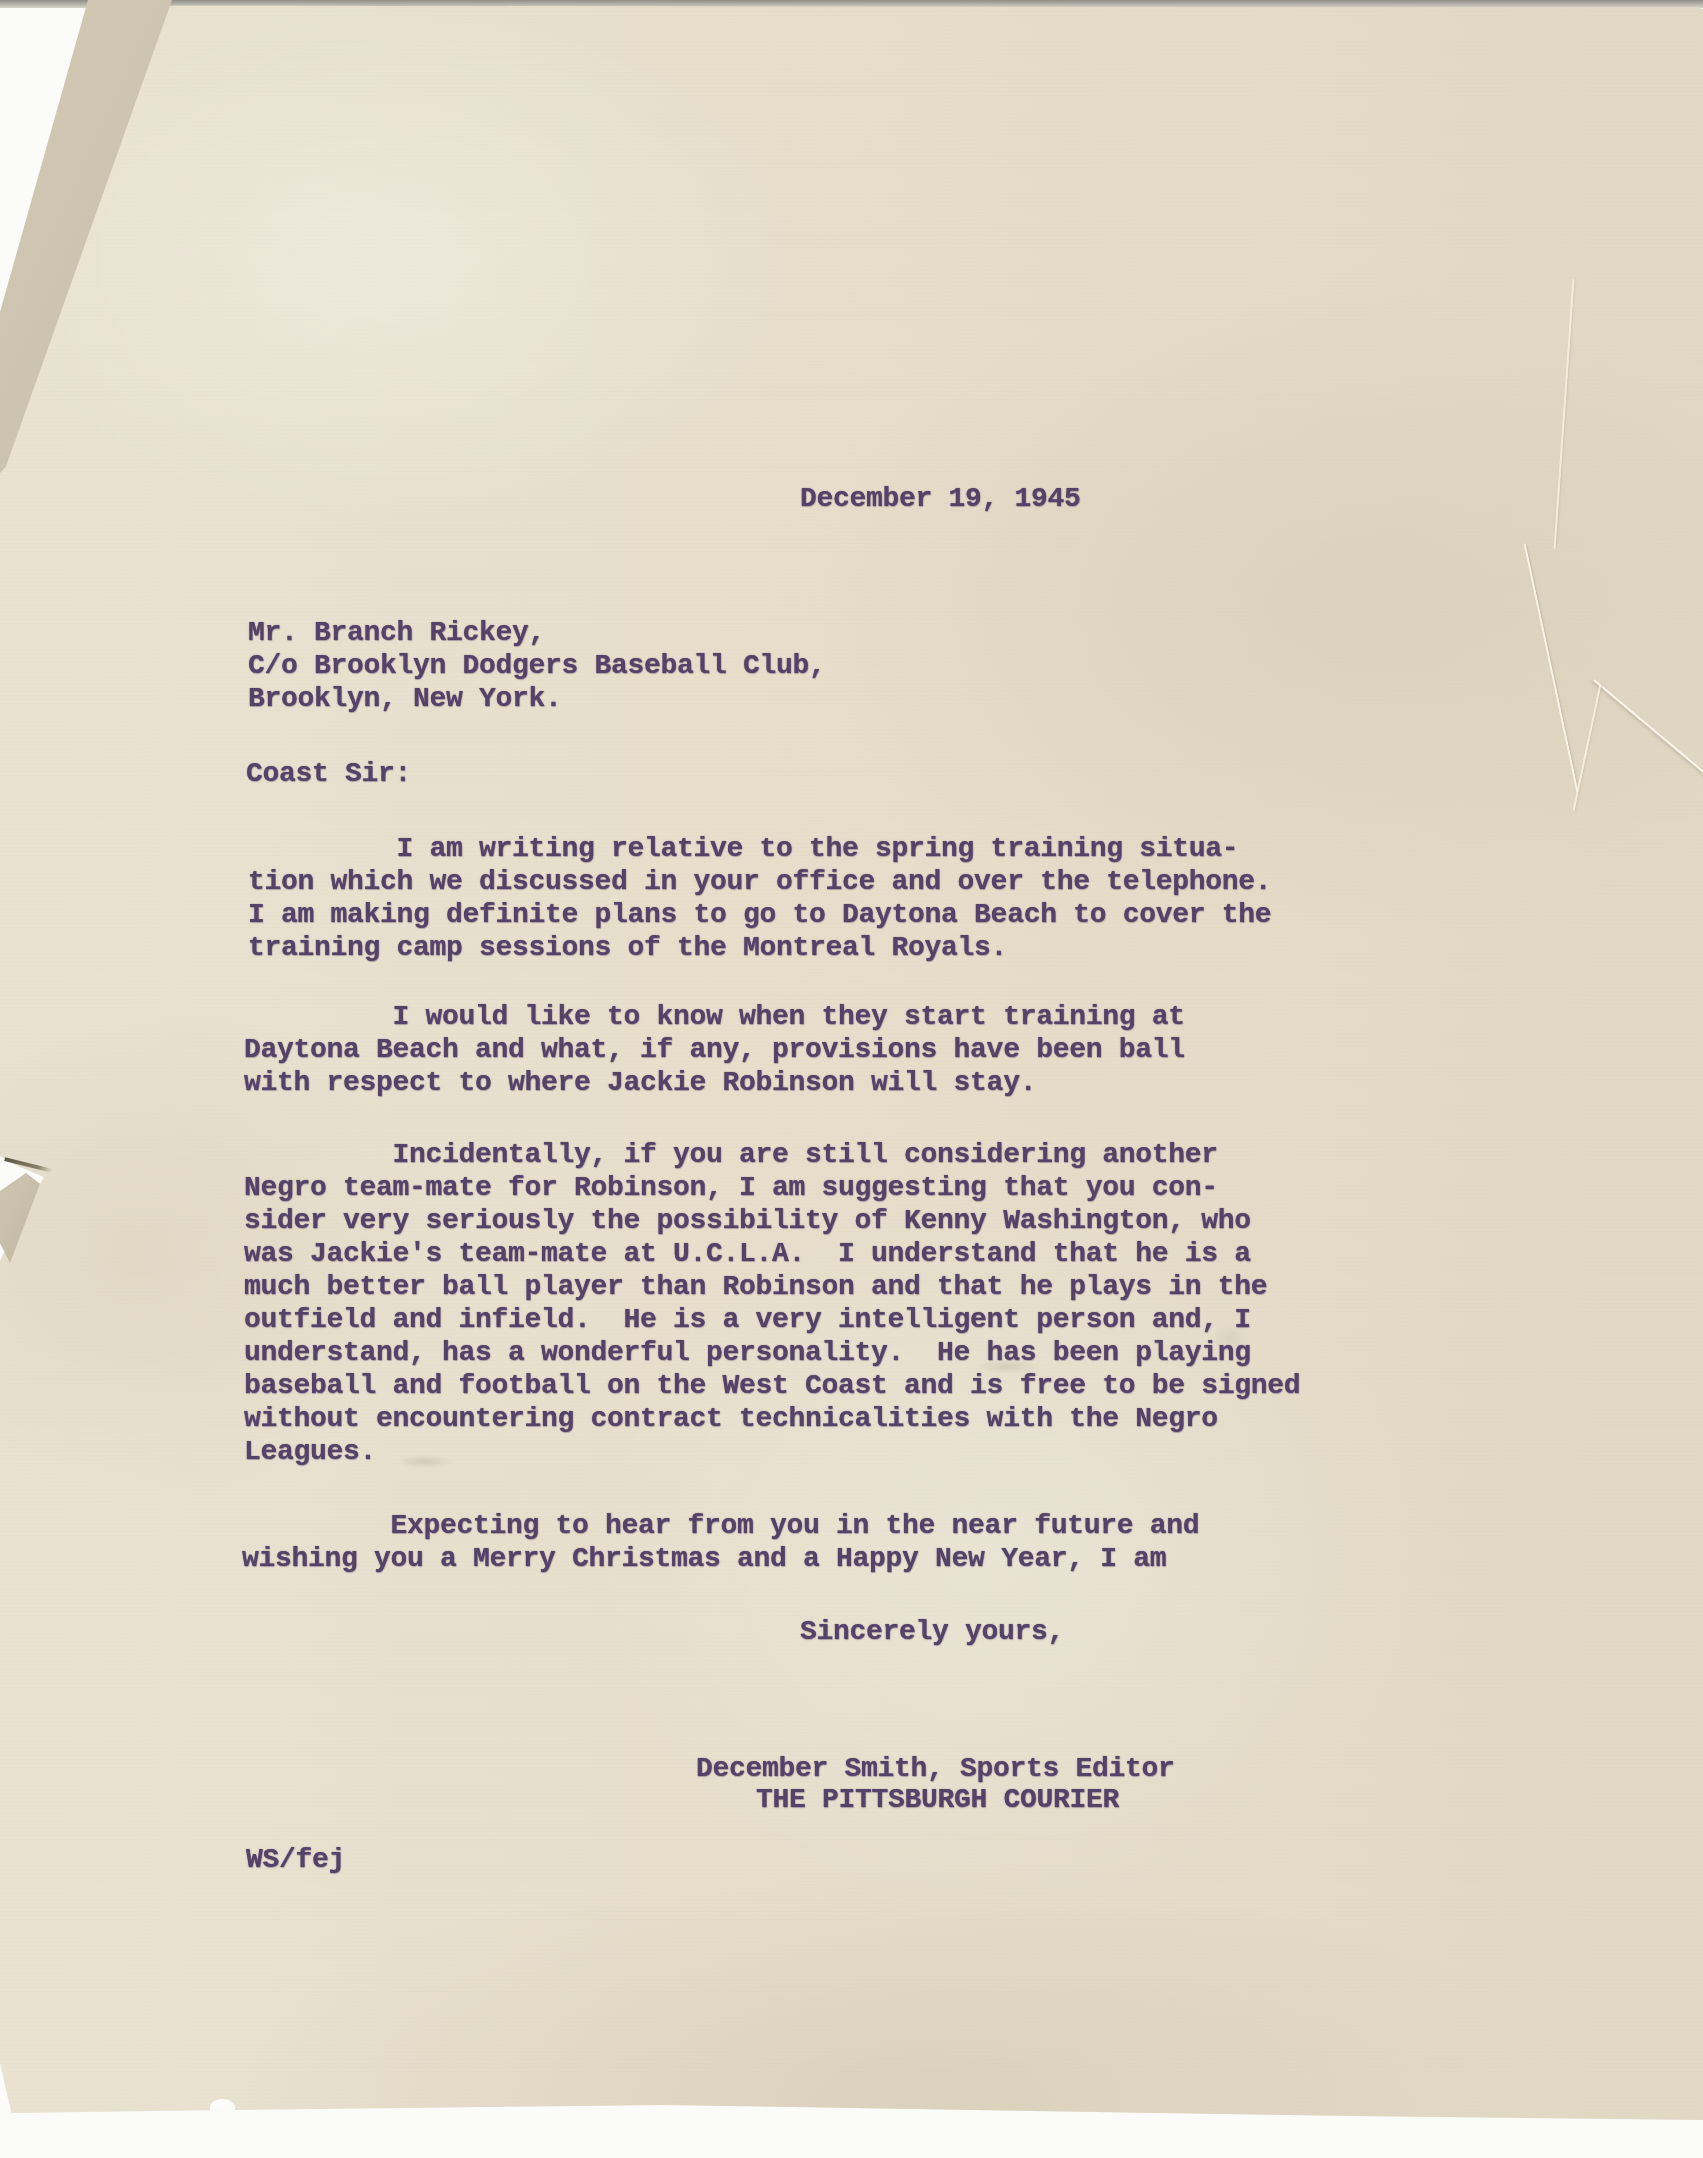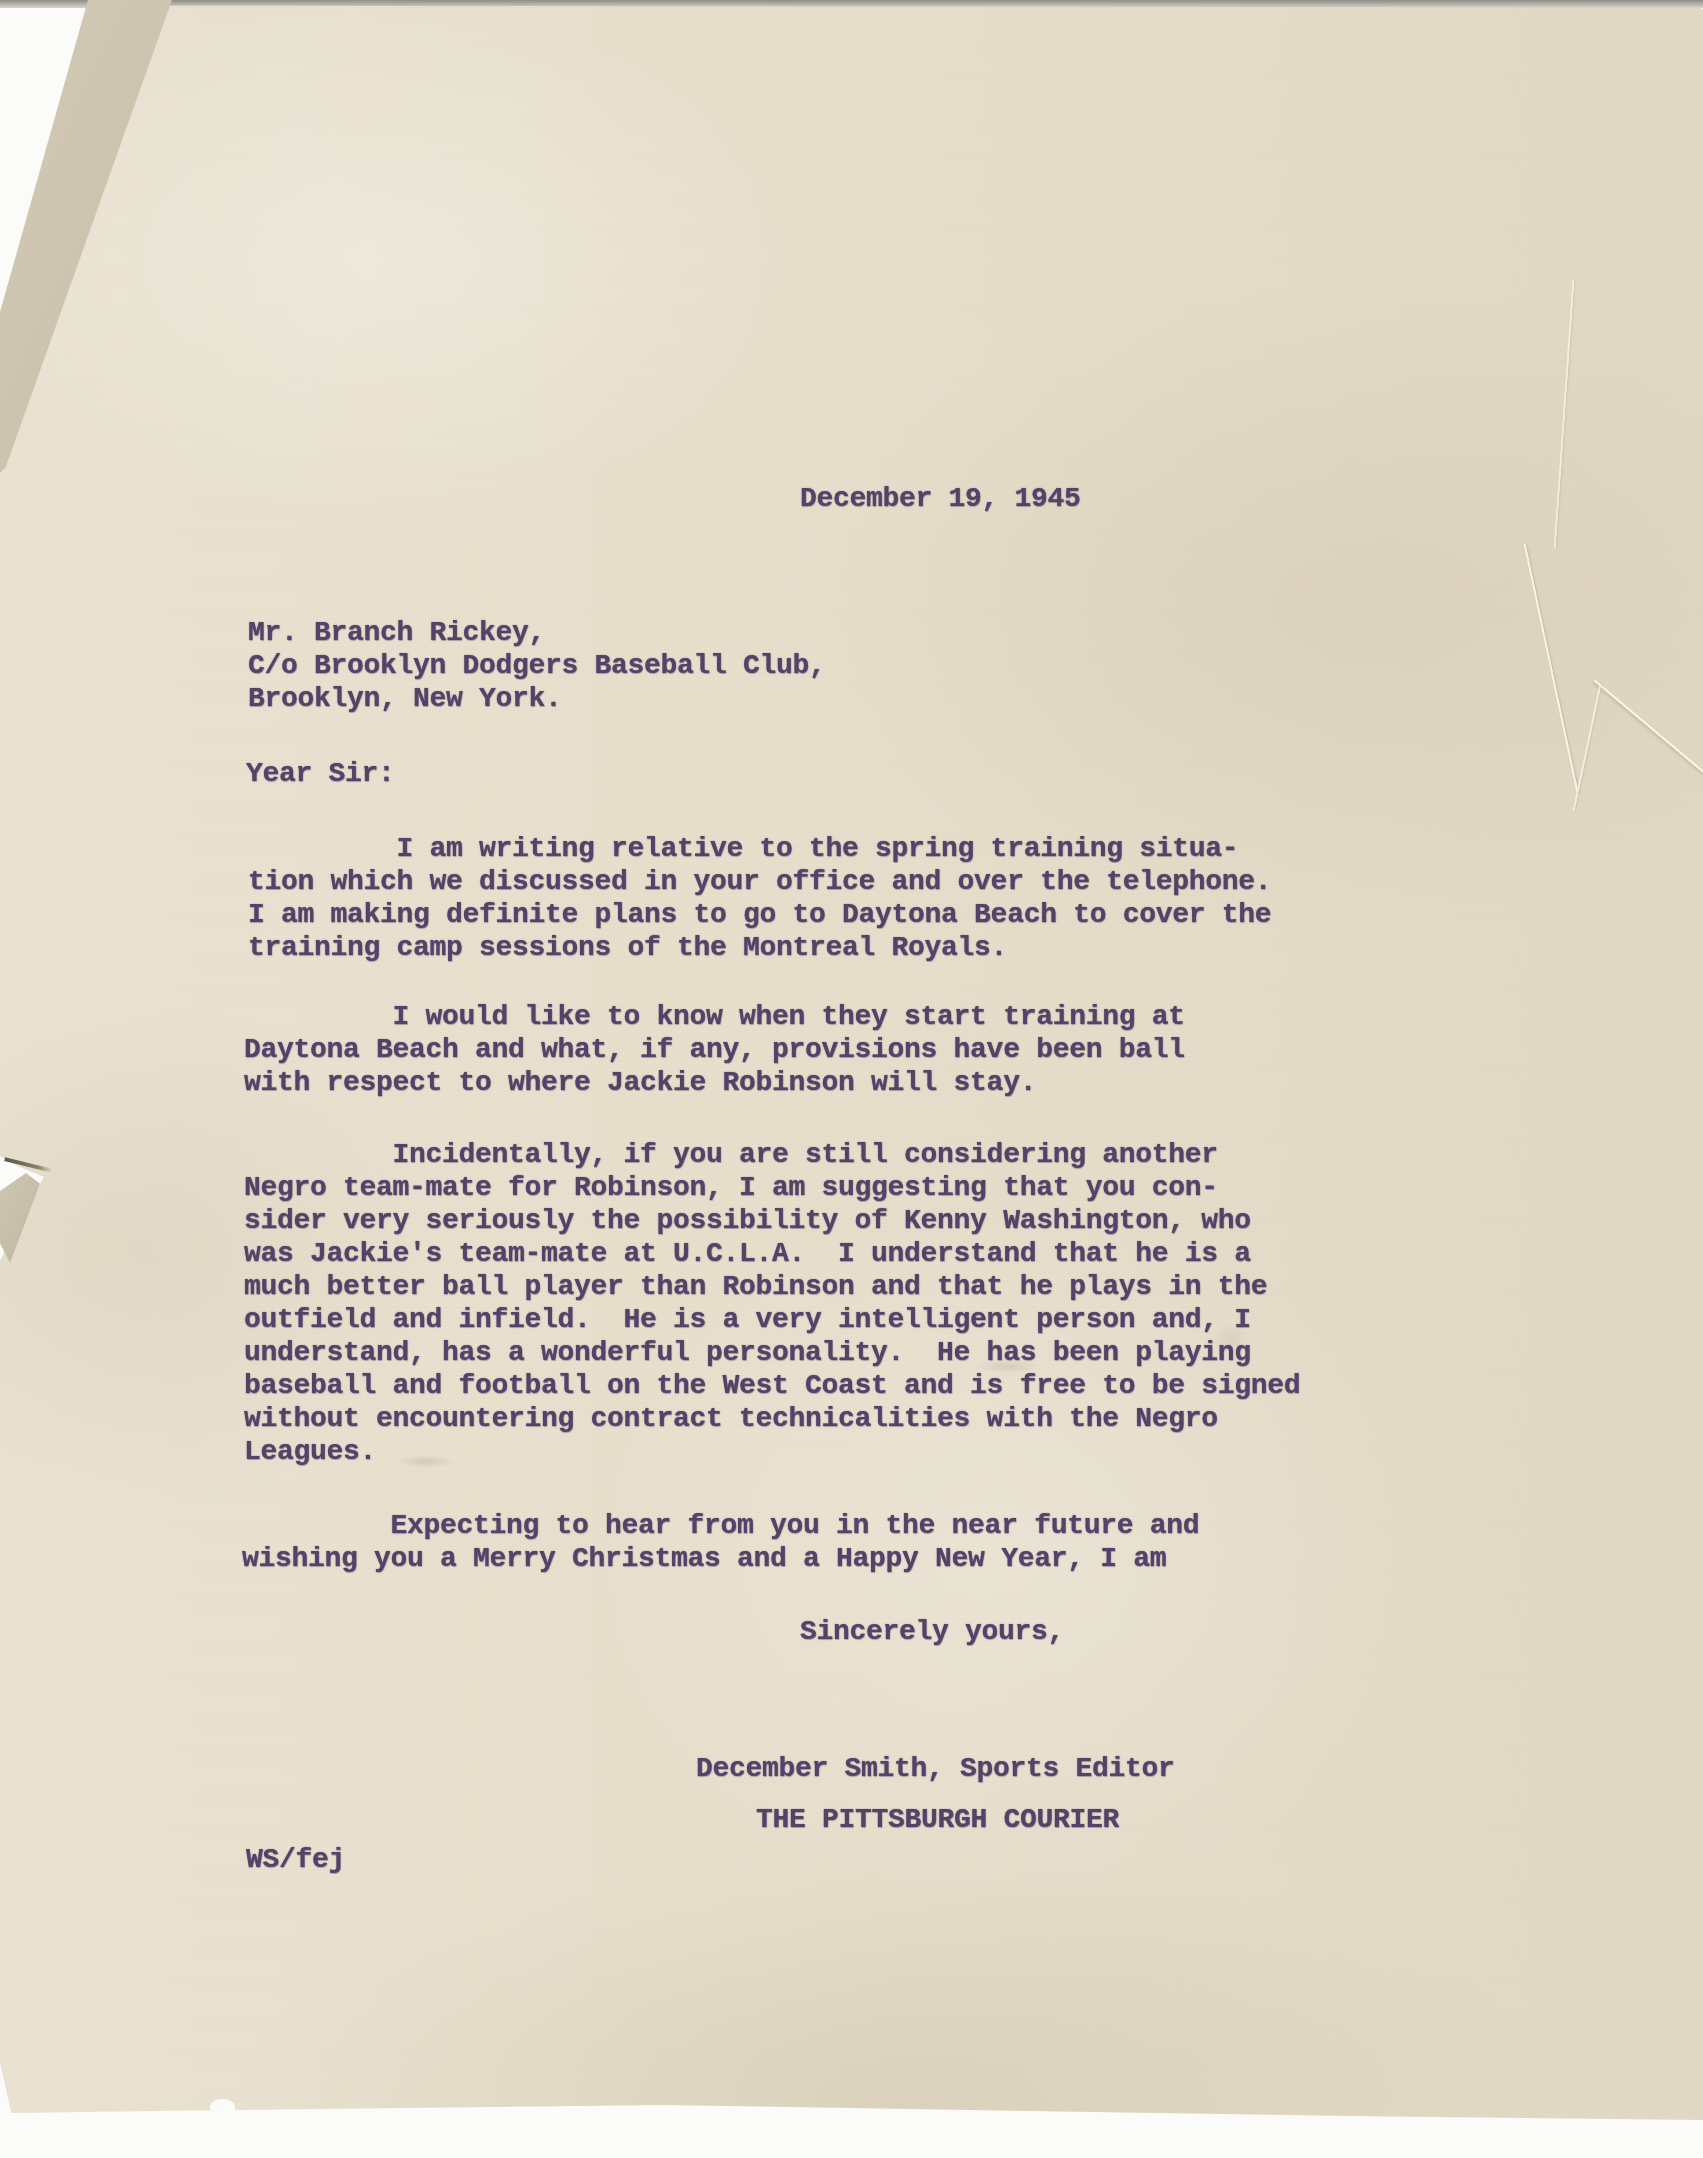--- a/index.html
+++ b/index.html
@@ -143,39 +143,39 @@
   }
   .date-line       { left: 800px; top: 482px;  }
   .recipient-block { left: 248px; top: 616px;  }
   .salutation-line { left: 246px; top: 757px;  }
   .para-1          { left: 248px; top: 832px;  }
   .para-2          { left: 244px; top: 1000px; }
   .para-3          { left: 244px; top: 1138px; }
   .para-4          { left: 242px; top: 1509px; }
   .closing-line    { left: 800px; top: 1615px; }
   .sig-name        { left: 696px; top: 1752px; }
-  .sig-org         { left: 756px; top: 1783px; margin-top: 20px; }
+  .sig-org         { left: 756px; top: 1783px; }
   .reference-line  { left: 246px; top: 1843px; }
 </style>
 </head>
 <body>
 
 <div class="scene">
 
   <div class="top-strip"></div>
 
   <div class="paper">
 
     <div class="typed date-line">December 19, 1945</div>
 
     <div class="typed recipient-block">Mr. Branch Rickey,
 C/o Brooklyn Dodgers Baseball Club,
 Brooklyn, New York.</div>
 
-    <div class="typed salutation-line">Year Sir:</div>
+    <div class="typed salutation-line">Coast Sir:</div>
 
     <div class="typed para-1">         I am writing relative to the spring training situa-
 tion which we discussed in your office and over the telephone.
 I am making definite plans to go to Daytona Beach to cover the
 training camp sessions of the Montreal Royals.</div>
 
     <div class="typed para-2">         I would like to know when they start training at
 Daytona Beach and what, if any, provisions have been ball
 with respect to where Jackie Robinson will stay.</div>
 

